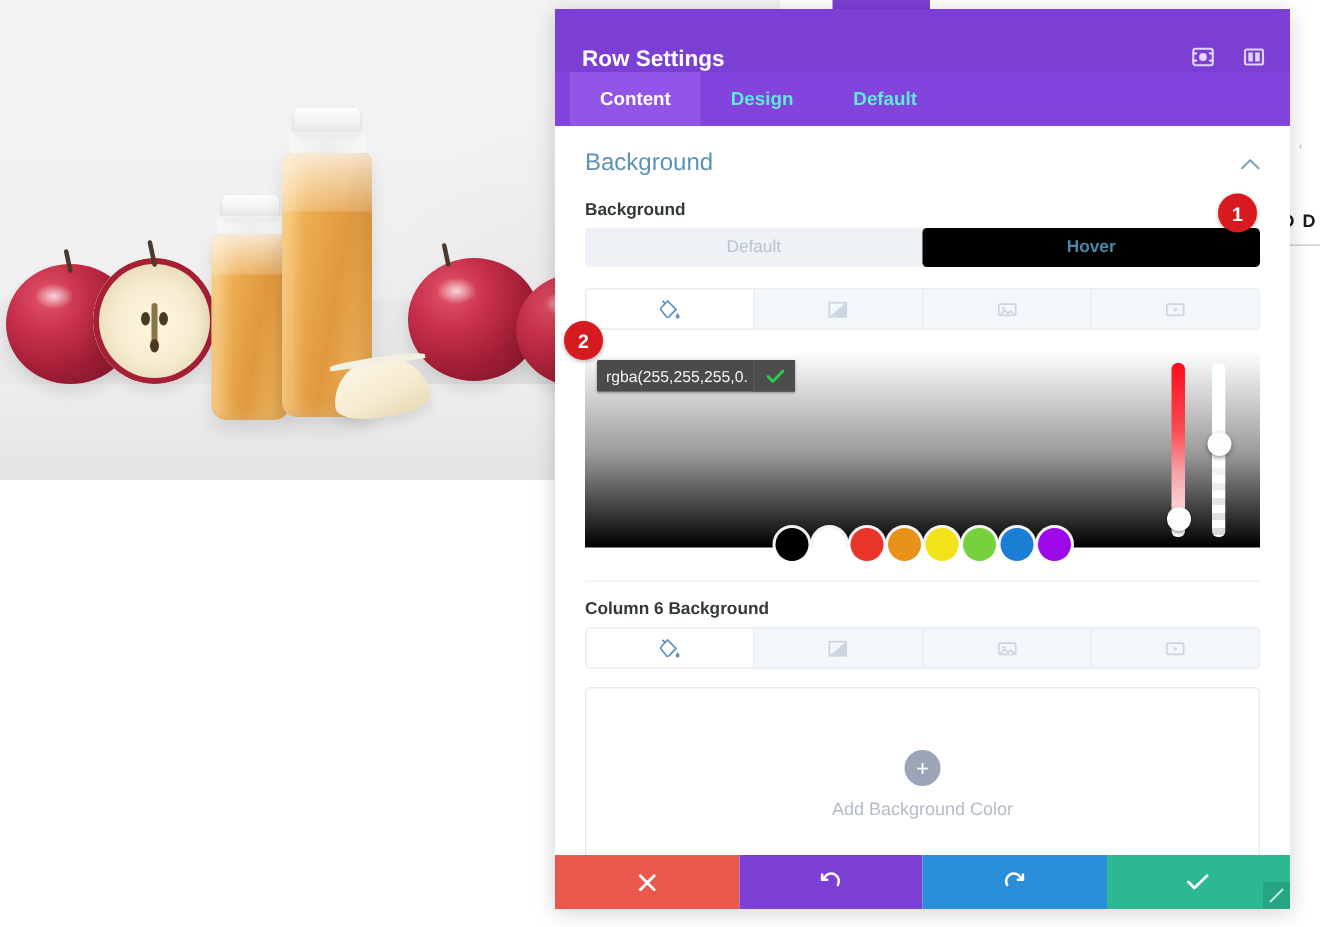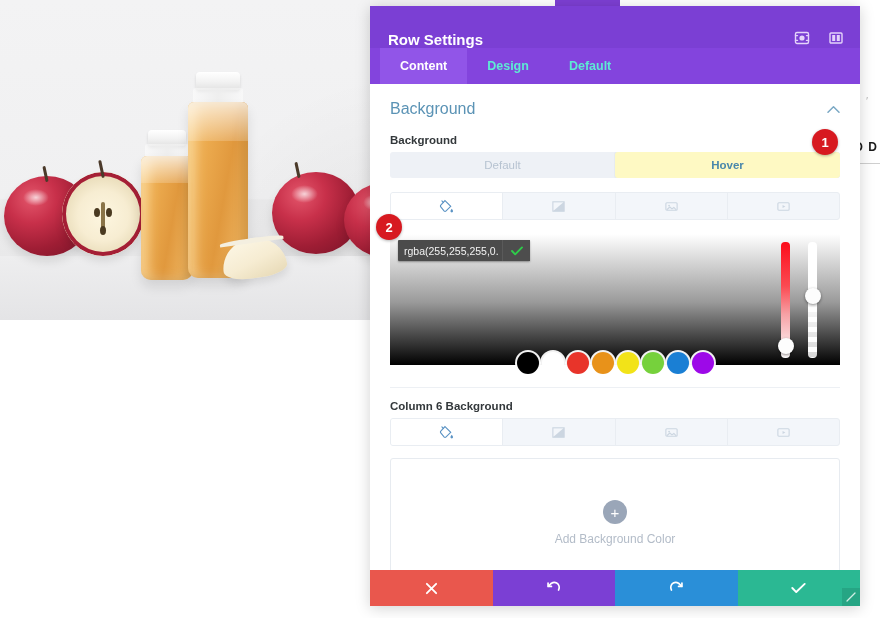--- a/index.html
+++ b/index.html
@@ -162,21 +162,21 @@
 
   .seg-toggle {
     display:flex; height:26px; background:#eef1f6; border-radius:3px; overflow:hidden;
     position:relative;
   }
   .seg {
     flex:1; display:flex; align-items:center; justify-content:center;
     font-size:11.5px; cursor:pointer;
   }
   .seg.inactive { color:#b7c3d1; }
-  .seg.active { background:#fef9c3; color:#4a88ab; font-weight:bold;
+  .seg.active { background:#000000; color:#4a88ab; font-weight:bold;
     box-shadow:0 0 0 1px #e6ebf1; border-radius:3px; }
 
   .bg-type-row {
     display:flex; height:28px; margin-top:14px; border-radius:3px; overflow:hidden;
     border:1px solid #e9edf2; background:#f3f6fa;
   }
   .bg-type {
     flex:1; display:flex; align-items:center; justify-content:center; cursor:pointer;
     border-right:1px solid #e9edf2; color:#ccd6e1;
   }

